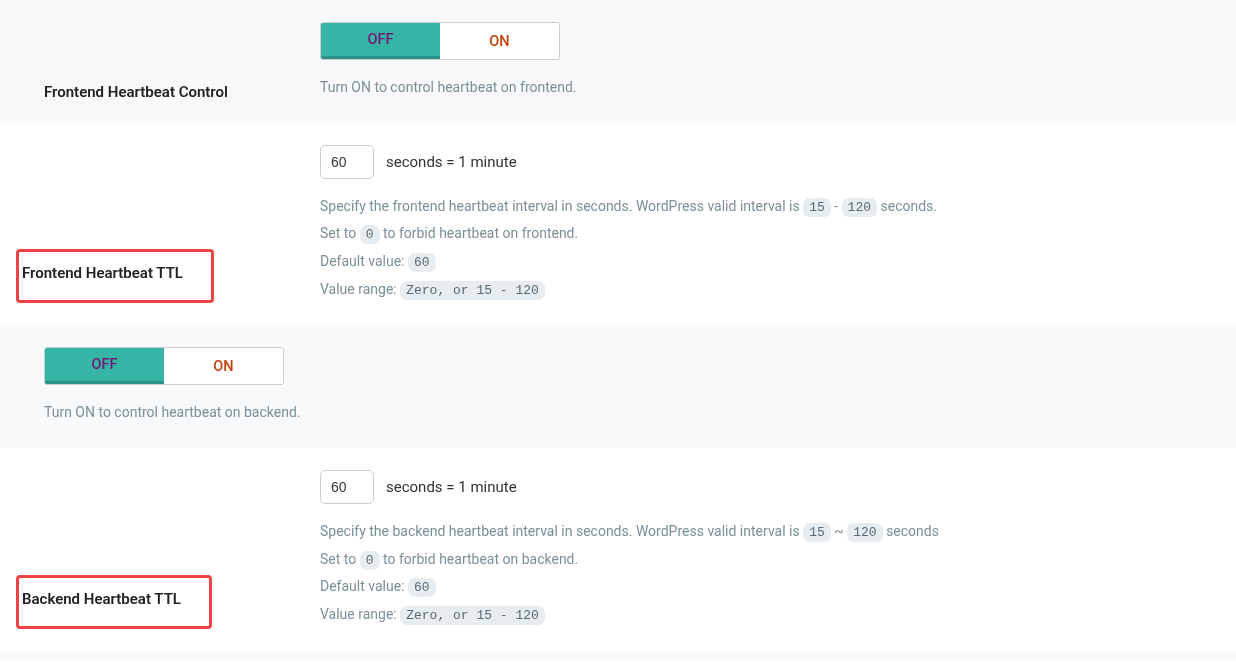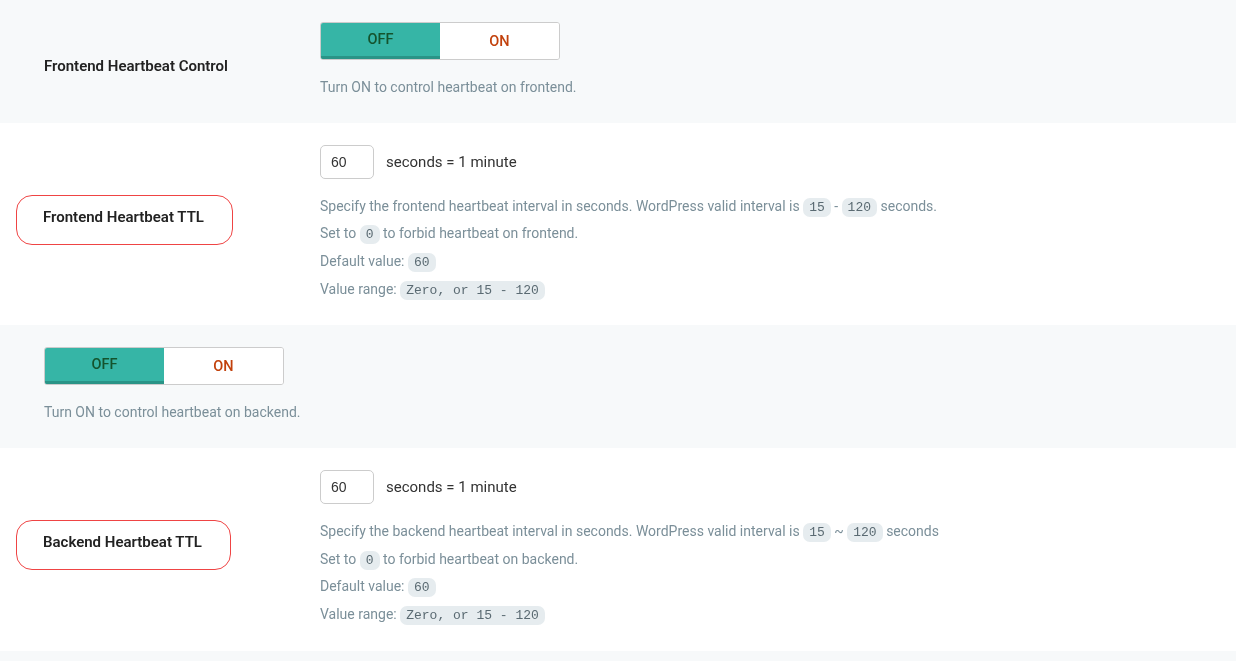--- a/index.html
+++ b/index.html
@@ -17,32 +17,32 @@
     }
     .block {
       display: flex;
       padding: 22px 0 22px 44px;
     }
     .block.gray { background: #f7f9fa; }
     .label-col {
       width: 276px;
       flex-shrink: 0;
       display: flex;
-      align-items: center;
+      align-items: flex-end;
       padding-top: 10px;
     }
     .label-text {
       font-size: 15px;
       font-weight: 600;
       color: #222;
     }
     .highlight-box {
-      border: 1px solid #ef4444;
-      border-radius: 16px;
-      padding: 12px 28px 18px 26px;
+      border: 3px solid #ef4444;
+      border-radius: 4px;
+      padding: 12px 28px 18px 3px;
       margin-left: -28px;
       margin-top: -18px;
       display: inline-block;
     }
     .content-col { flex: 1; }
     .toggle {
       display: inline-flex;
       border: 1px solid #ccc;
       border-radius: 3px;
       overflow: hidden;
@@ -54,21 +54,21 @@
       display: flex;
       align-items: center;
       justify-content: center;
       font-size: 14.5px;
       font-weight: 500;
       cursor: pointer;
       position: relative;
     }
     .toggle .half.selected {
       background: #36b5a6;
-      color: #14532d;
+      color: #701a75;
       border-bottom: 3px solid #2a9487;
     }
     .toggle .half.unselected {
       background: #ffffff;
       color: #c2410c;
     }
     .hint {
       margin-top: 14px;
       color: #7b8f99;
       font-size: 14px;

